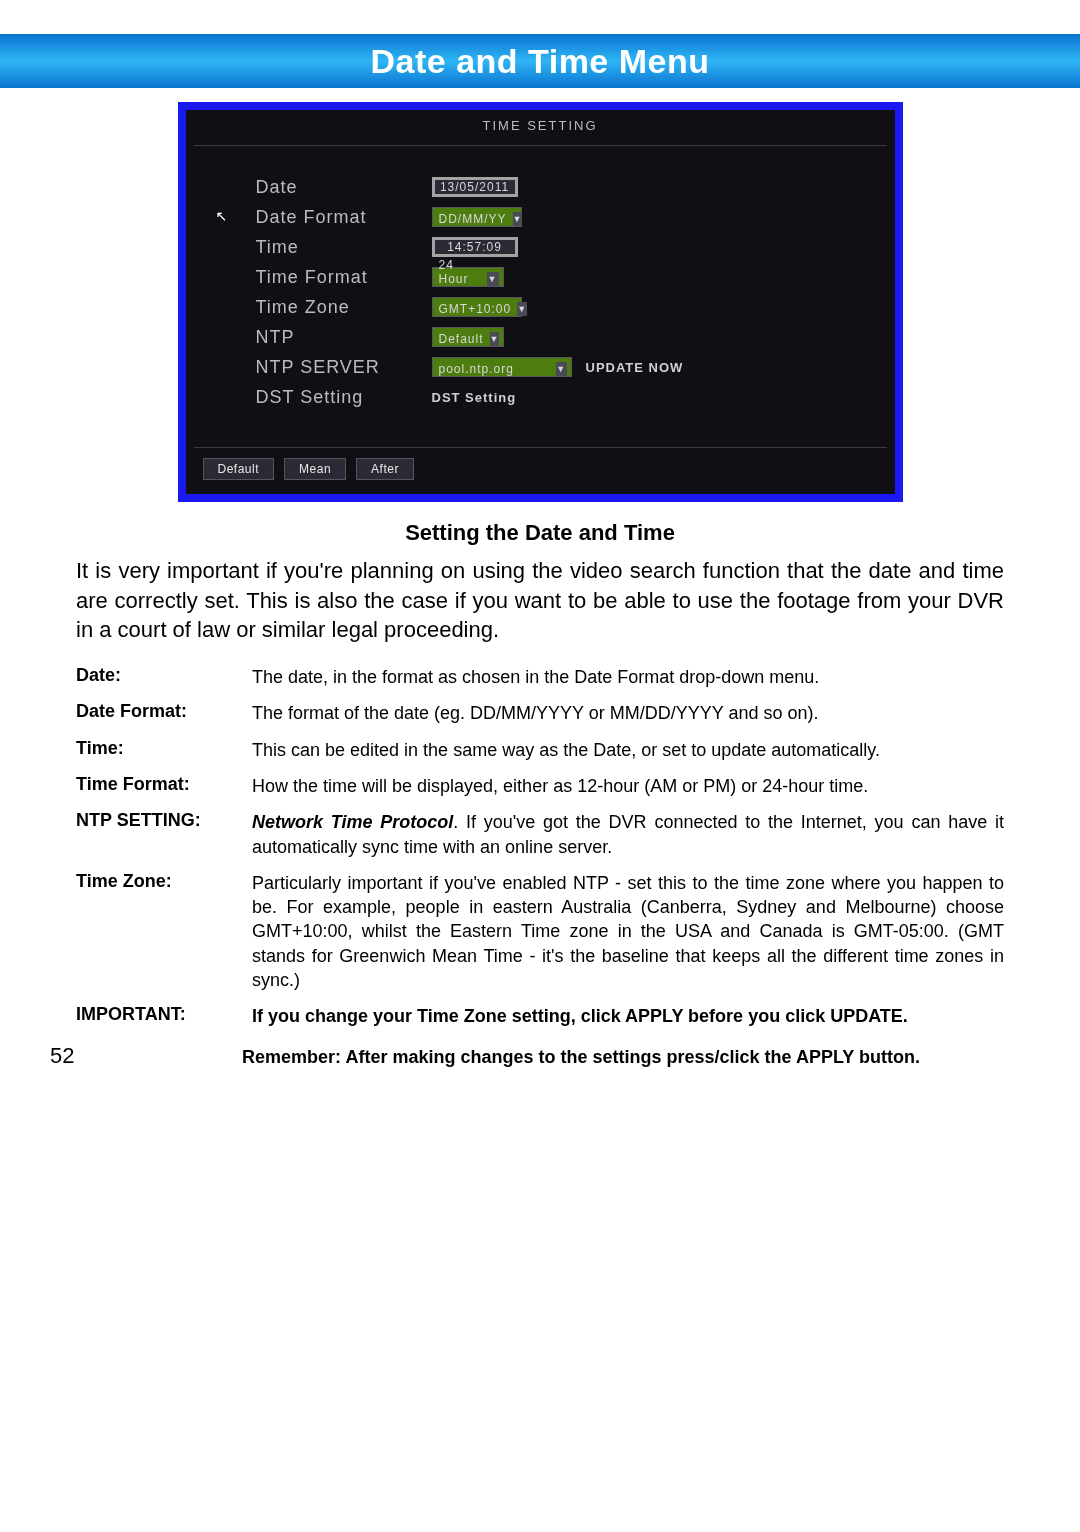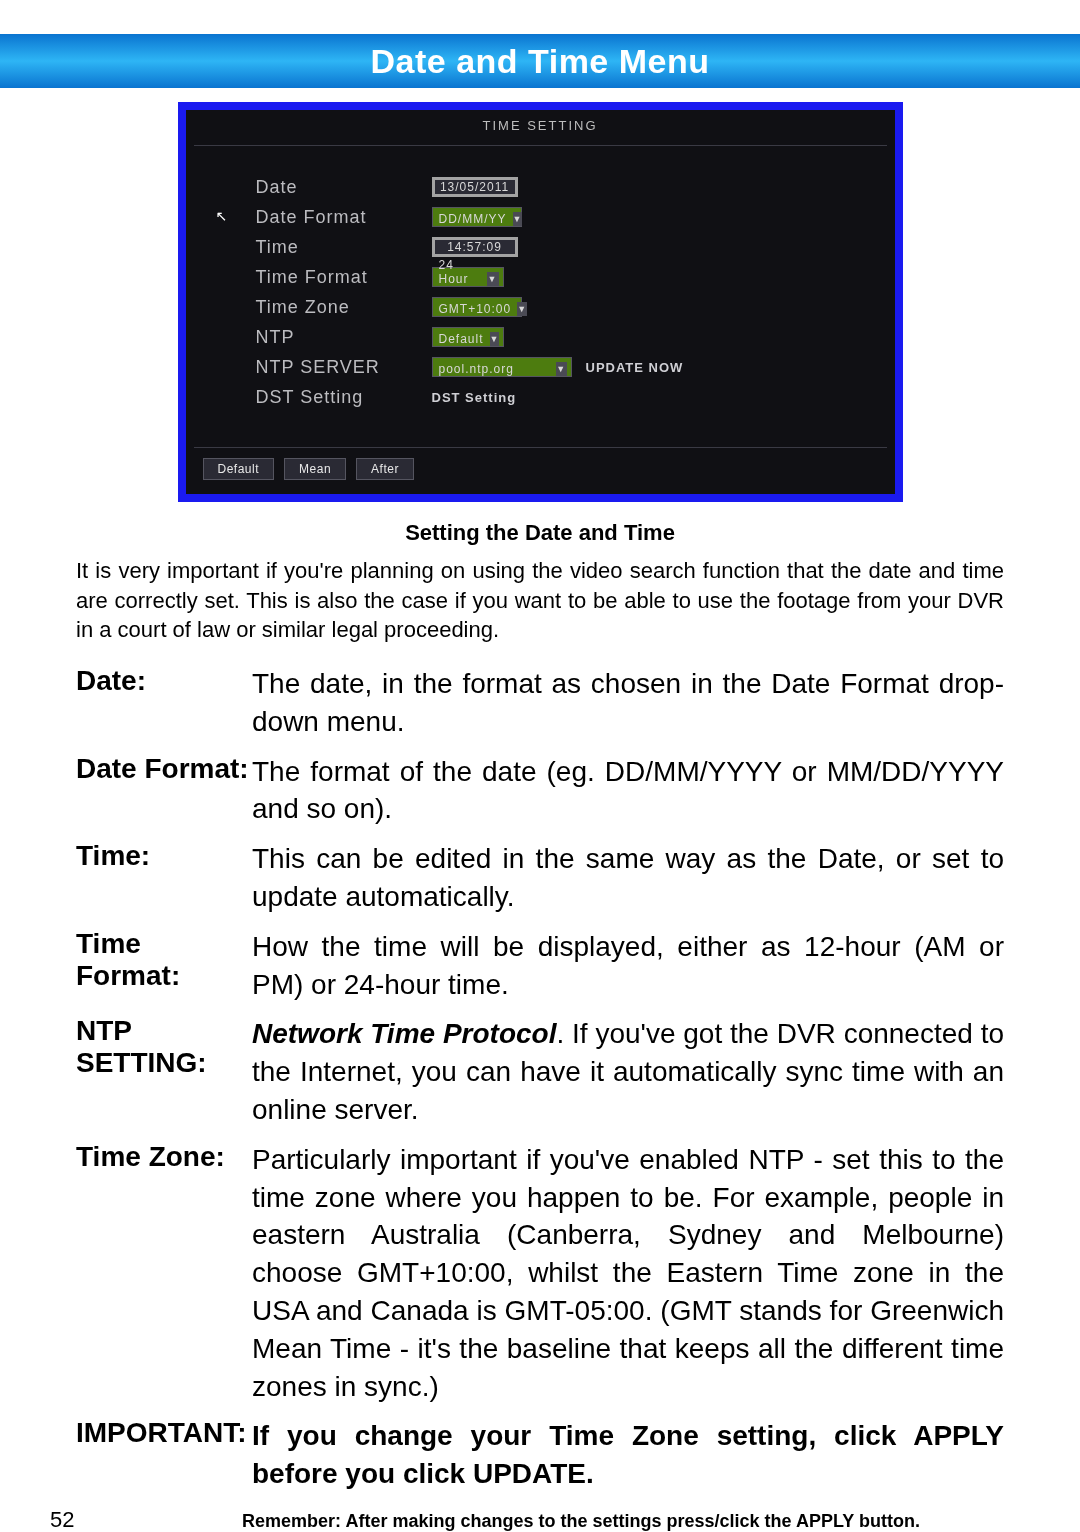--- a/index.html
+++ b/index.html
@@ -158,21 +158,21 @@
     margin-bottom: 10px;
   }
   .intro {
     font-size: 22px;
     line-height: 1.35;
     text-align: justify;
     margin-bottom: 20px;
   }
   .def-table {
     width: 100%;
-    font-size: 28px;
+    font-size: 18px;
   }
   .def-row {
     display: flex;
     margin-bottom: 12px;
   }
   .def-term {
     width: 176px;
     flex-shrink: 0;
     font-weight: 700;
   }

